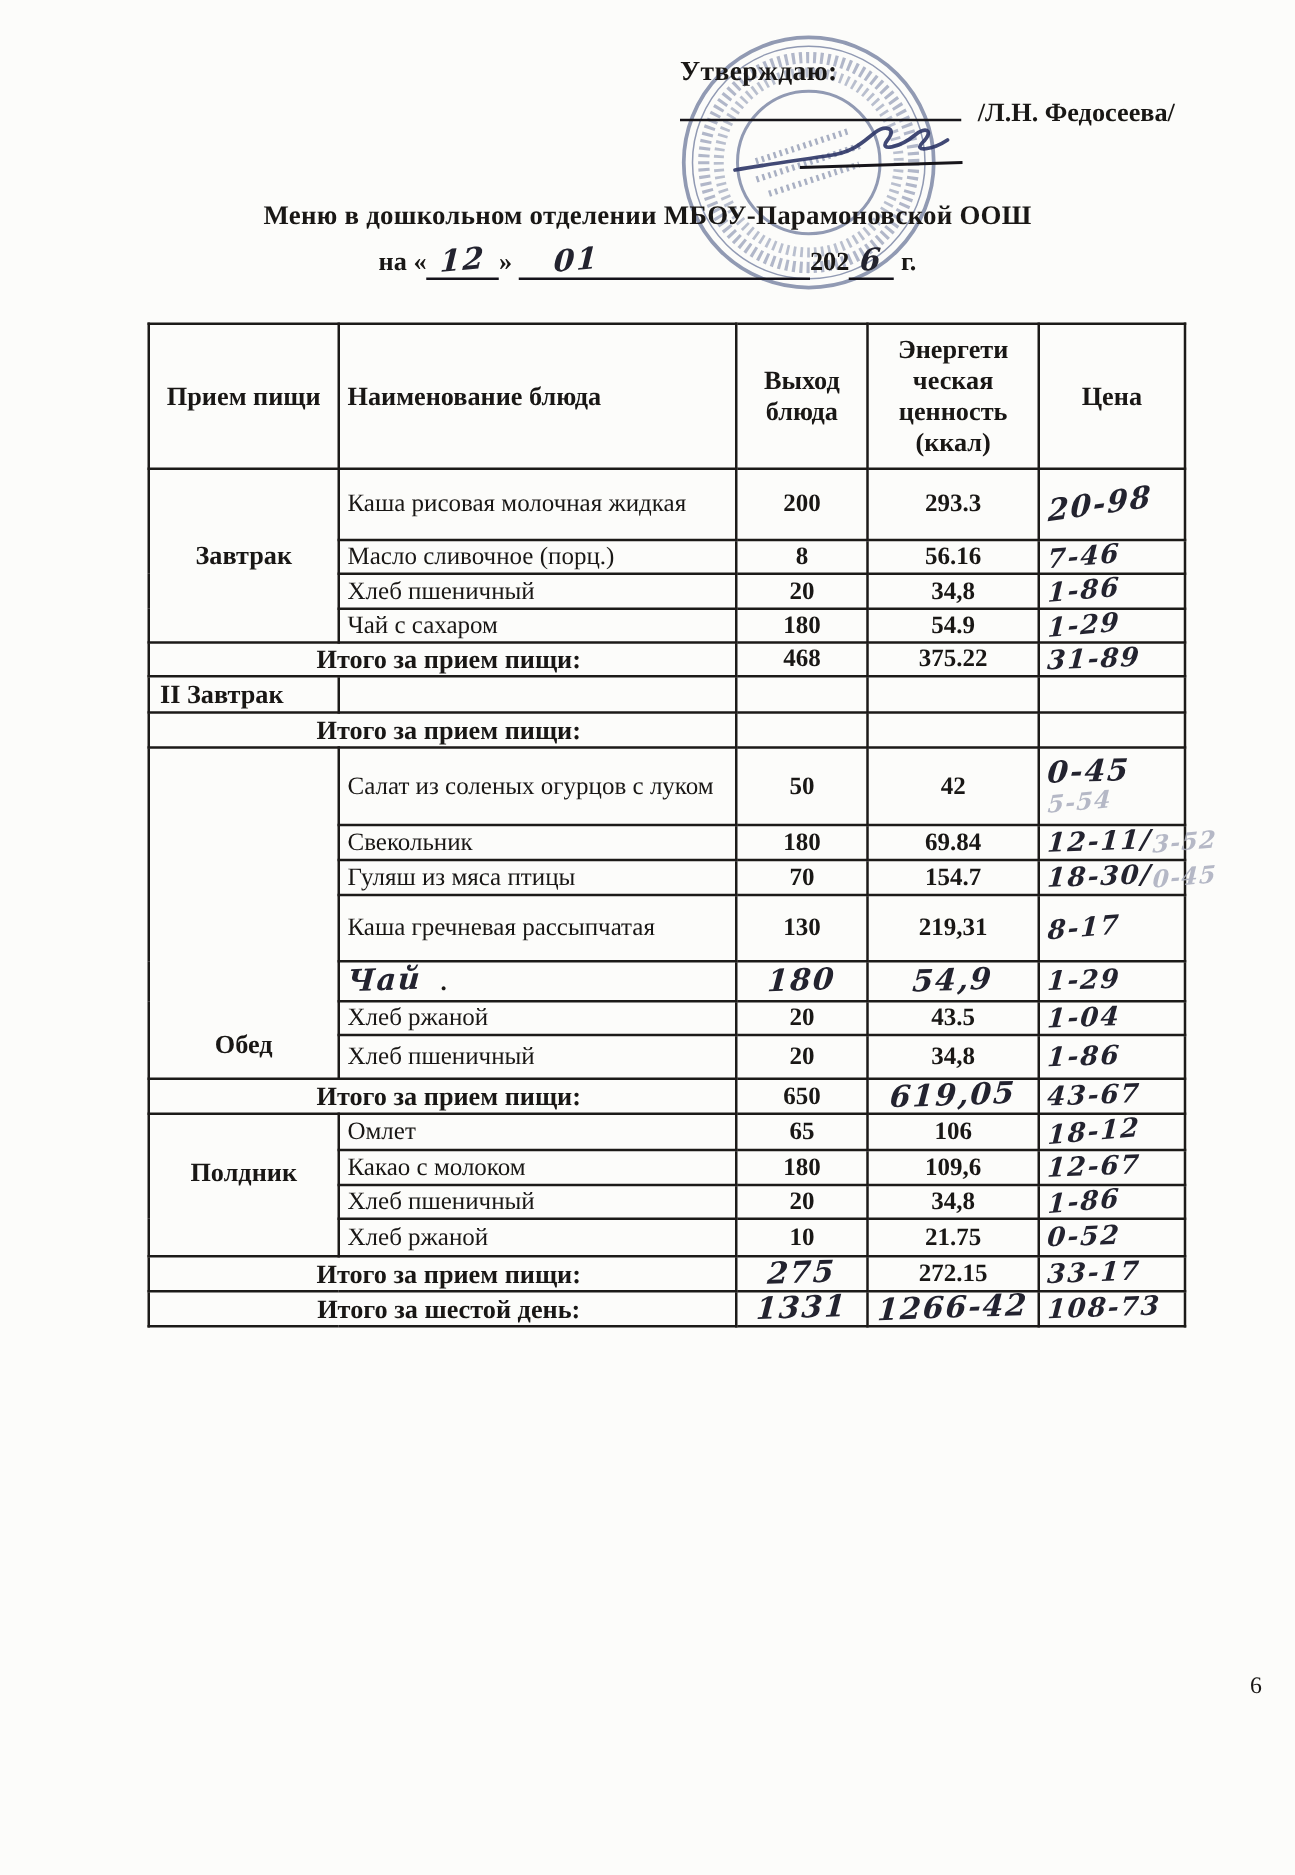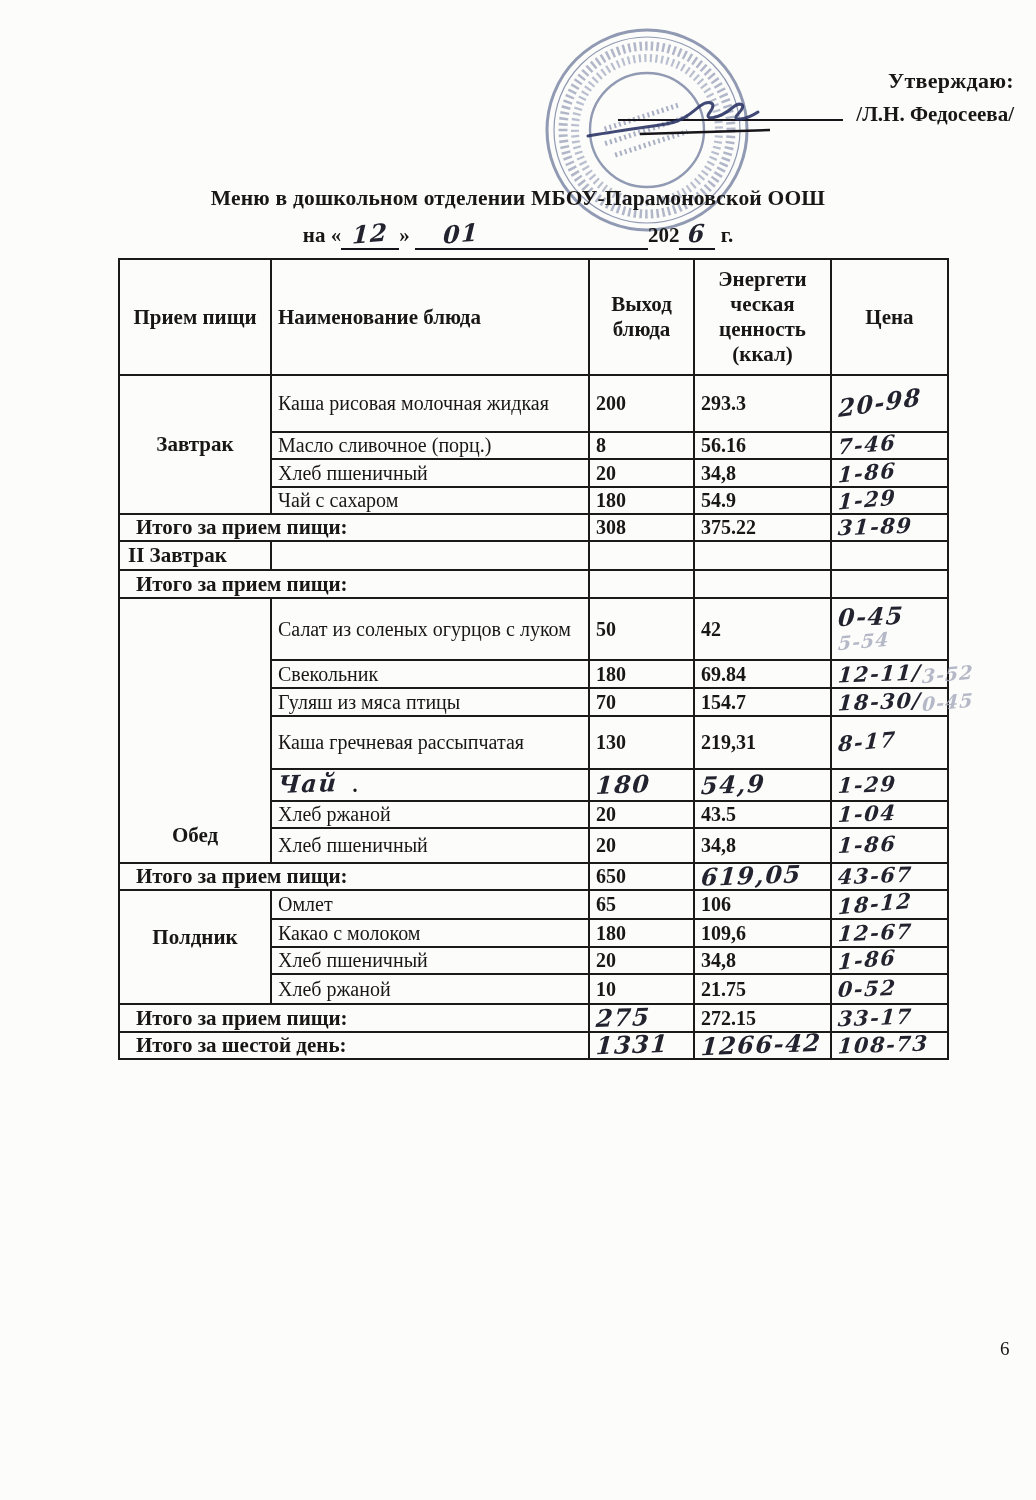--- a/index.html
+++ b/index.html
@@ -5,30 +5,30 @@
   html,body{margin:0;padding:0;}
   body{
     width:1036px;height:1500px;position:relative;
     background:#fcfcfa;
     font-family:"Liberation Serif", serif;
     color:#191715;
     overflow:hidden;
   }
   .page{position:absolute;inset:0;}
   
-  .approval{position:absolute;top:44px;right:22px;width:470px;text-align:right;z-index:3;margin-top:24px;}
+  .approval{position:absolute;top:44px;right:22px;width:470px;z-index:3;}
   .approval .l1{font-weight:700;font-size:22px;letter-spacing:.3px;}
   .approval .l2{font-weight:700;font-size:21px;margin-top:9px;white-space:nowrap;}
   .approval .l3{font-weight:700;font-size:21px;margin-top:8px;white-space:nowrap;}
   .sigline{display:inline-block;width:225px;border-bottom:2px solid #17151a;height:16px;margin-right:8px;}
   
   .stamp{position:absolute;left:541px;top:24px;width:212px;height:212px;z-index:2;opacity:.85;}
   .dir-sig{position:absolute;left:580px;top:88px;width:200px;height:70px;z-index:4;}
   
-  .title{position:absolute;top:186px;left:0;width:100%;text-align:center;z-index:5;}
+  .title{position:absolute;top:160px;left:0;width:100%;text-align:center;z-index:5;}
   .title .t1{font-weight:700;font-size:21.5px;letter-spacing:.2px;}
   .dateline{margin-top:11px;font-weight:700;font-size:21px;}
   .u{display:inline-block;border-bottom:2.5px solid #14121a;text-align:center;}
   .u-day{min-width:58px;}
   .u-month{min-width:205px;text-align:left;padding-left:28px;}
   .u-year{min-width:36px;}
   
   .hw{
     font-family:"DejaVu Serif", serif;font-style:italic;font-weight:700;
     color:#23232f;display:inline-block;transform:rotate(-5deg) skewX(-8deg);
@@ -50,23 +50,23 @@
   table.menu col.c4{width:137px;}
   table.menu col.c5{width:117px;}
   table.menu td,table.menu th{
     border:2.4px solid #1c1a18;padding:0 6px;vertical-align:middle;
     overflow:visible;
   }
   th{font-weight:700;font-size:21px;text-align:center;vertical-align:top;padding-top:8px;margin-top:48px;}
   th.h-name{text-align:left;padding-left:12px;}
   td.meal{font-weight:700;text-align:center;font-size:21px;}
   td.dish{padding-left:12px;line-height:1.25;}
-  td.num{font-weight:700;}
+  td.num{text-align:center;font-weight:700;}
   td.price{text-align:left;padding-left:14px;white-space:nowrap;}
-  tr.total td.lbl{font-weight:700;font-size:21px;padding-left:16px;}
+  tr.total td.lbl{font-weight:700;font-size:21px;padding-left:16px;text-align:center;}
   tr.sect td{font-weight:700;font-size:21px;padding-left:8px;}
   
   .footer{position:absolute;left:300px;top:1160px;z-index:1;}
   .footer .z{font-weight:700;font-size:21px;}
   .zline{display:inline-block;width:230px;border-bottom:2.5px solid #15131a;height:18px;margin:0 10px 0 12px;position:relative;}
   .zsig{position:absolute;left:25px;top:-34px;width:190px;height:58px;}
   .zname{font-weight:700;font-size:21px;border-bottom:2.5px solid #15131a;padding-bottom:1px;}
   .pagenum{position:absolute;left:1000px;top:1338px;font-size:19px;font-weight:400;}
 </style>
 </head>
@@ -149,21 +149,21 @@
     </tr>
     <tr style="height:20px">
       <td class="dish">Чай с сахаром</td>
       <td class="num">180</td>
       <td class="num">54.9</td>
       <td class="price"><span class="hw small">1-29</span></td>
     </tr>
 
     <tr class="total" style="height:26px">
       <td class="lbl" colspan="2">Итого за прием пищи:</td>
-      <td class="num">308</td>
+      <td class="num">468</td>
       <td class="num">375.22</td>
       <td class="price"><span class="hw small rot0">31-89</span></td>
     </tr>
 
     <tr class="sect" style="height:29px">
       <td>II Завтрак</td>
       <td></td>
       <td></td>
       <td></td>
       <td></td>

